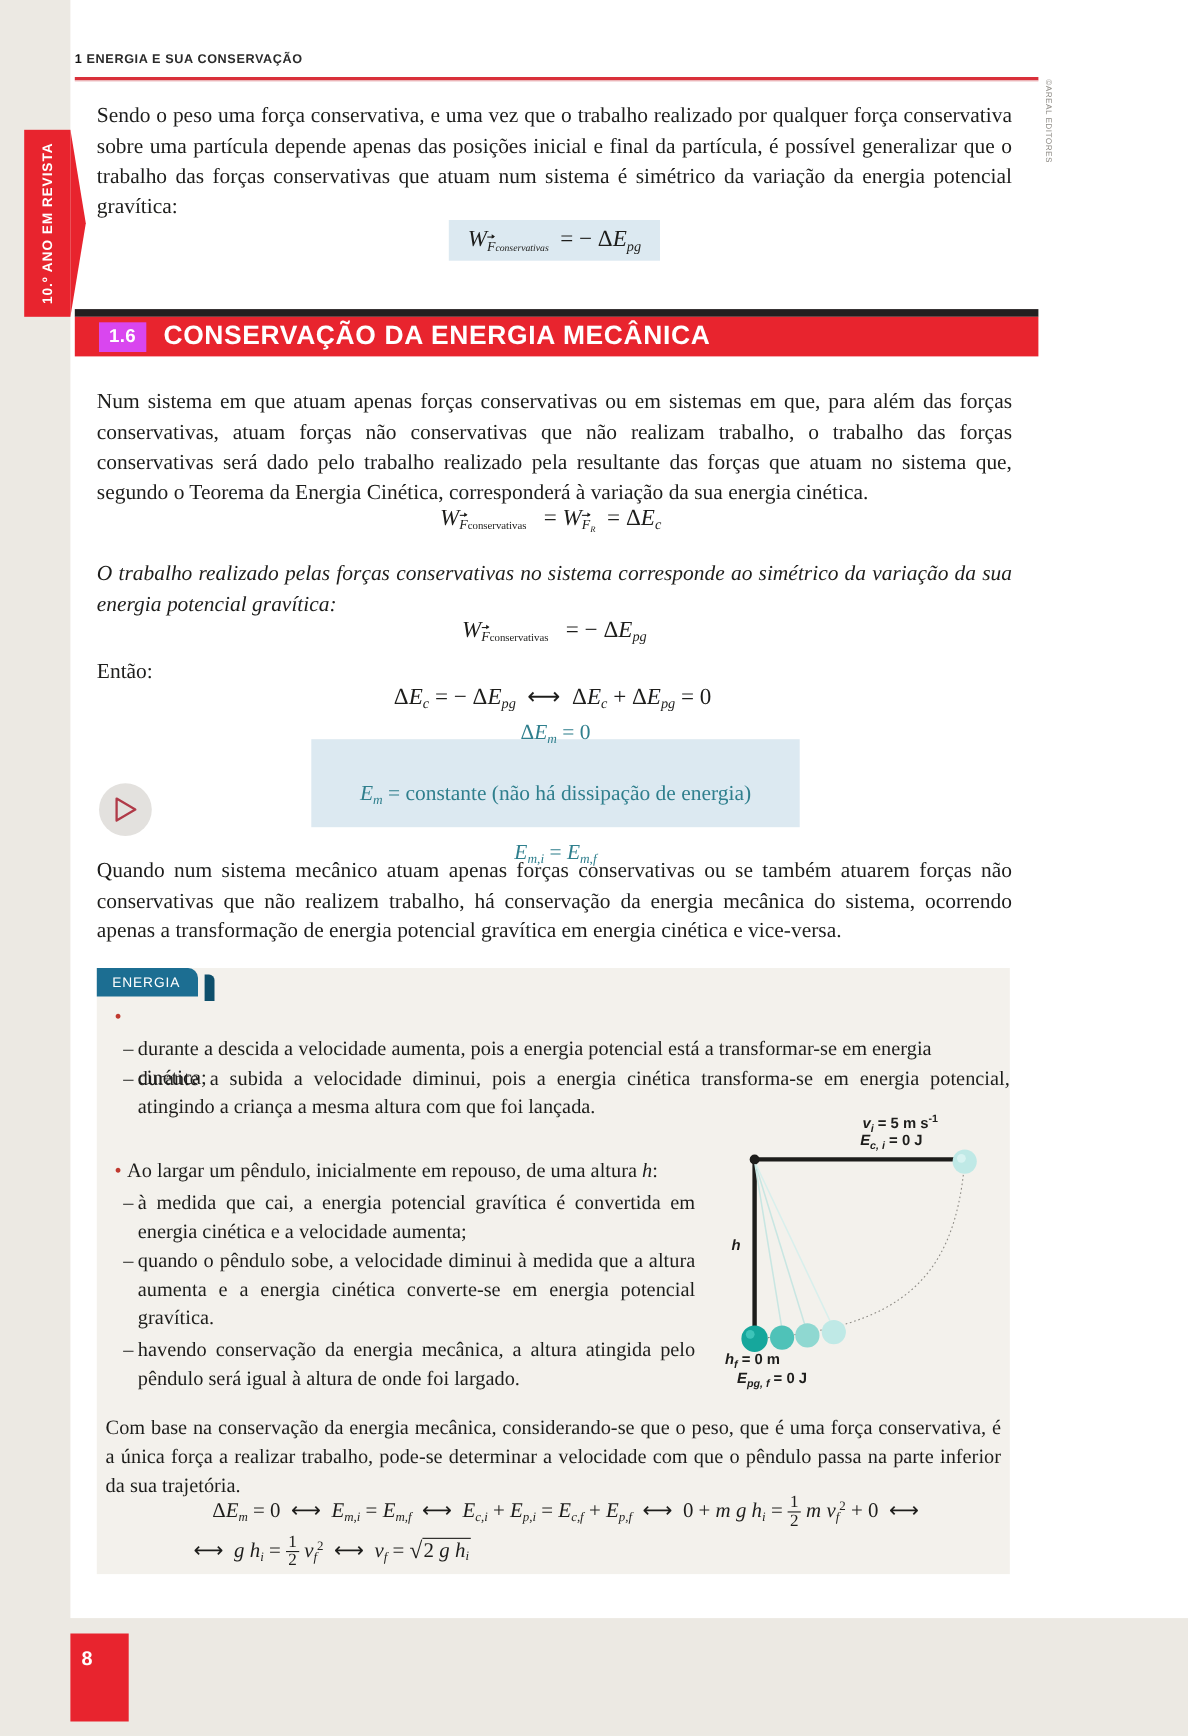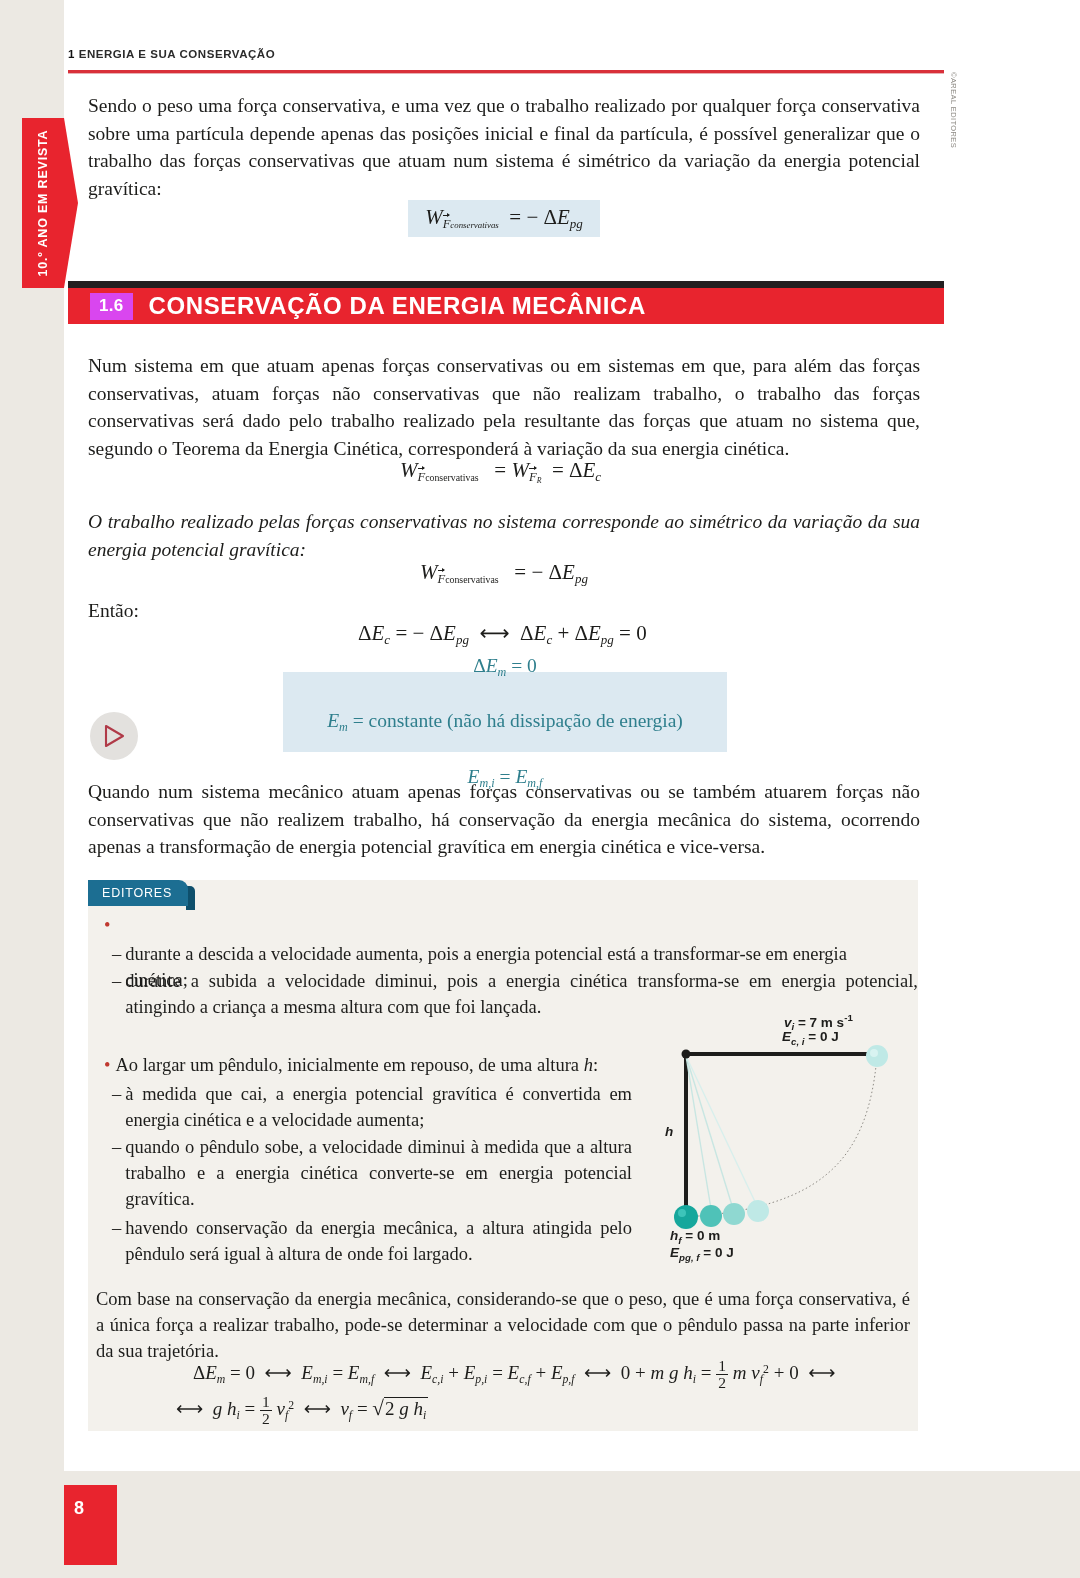--- a/index.html
+++ b/index.html
@@ -295,21 +295,21 @@
     <svg width="24" height="26" viewBox="0 0 24 26">
       <polygon points="4,3 21,13 4,23" fill="none" stroke="#b03a48" stroke-width="2.1" stroke-linejoin="round"></polygon>
     </svg>
   </div>
 
   <div class="bodytext" style="left:88px; top:778px; width:832px;">Quando num sistema mecânico atuam apenas forças conservativas ou se também atuarem forças não conservativas que não realizem trabalho, há conservação da energia mecânica do sistema, ocorrendo apenas a transformação de energia potencial gravítica em energia cinética e vice-versa.</div>
 
   <div class="expanel"></div>
   <div class="extab-shadow"></div>
   <div class="extab">
-    <span>EDITORES</span>
+    <span>ENERGIA</span>
   </div>
 
   <div class="exlist" style="left:104px; top:912px; width:798px;">
     <div style="display:flex;">
       <span class="bull">•</span>
     </div>
   </div>
   <div class="exlist" style="left:112px; top:941px; width:798px;">
     <div style="display:flex;">
       <span class="dash">–</span>
@@ -333,21 +333,21 @@
   </div>
   <div class="exlist" style="left:112px; top:1081px; width:520px; text-align:justify;">
     <div style="display:flex;">
       <span class="dash">–</span>
       <span>à medida que cai, a energia potencial gravítica é convertida em energia cinética e a velocidade aumenta;</span>
     </div>
   </div>
   <div class="exlist" style="left:112px; top:1134px; width:520px; text-align:justify;">
     <div style="display:flex;">
       <span class="dash">–</span>
-      <span>quando o pêndulo sobe, a velocidade diminui à medida que a altura trabalho e a energia cinética converte-se em energia potencial gravítica.</span>
+      <span>quando o pêndulo sobe, a velocidade diminui à medida que a altura aumenta e a energia cinética converte-se em energia potencial gravítica.</span>
     </div>
   </div>
   <div class="exlist" style="left:112px; top:1215px; width:520px; text-align:justify;">
     <div style="display:flex;">
       <span class="dash">–</span>
       <span>havendo conservação da energia mecânica, a altura atingida pelo pêndulo será igual à altura de onde foi largado.</span>
     </div>
   </div>
 
   <div class="pend">
@@ -372,26 +372,26 @@
       <circle cx="84" cy="202" r="11" fill="#8fd8d1"></circle>
       <circle cx="61" cy="204" r="11" fill="#4fc2b8"></circle>
       <circle cx="36" cy="205" r="12" fill="#16a79c"></circle>
       <circle cx="32" cy="201" r="4" fill="#4fd0c6" opacity="0.7"></circle>
     </svg>
     
     <div class="lbl" style="left:15px; top:112px;">
       <i>h</i>
     </div>
     <div class="lbl" style="left:134px; top:0px;">
-      <i>v</i><sub>i</sub><span> = 7 m s</span><sup>-1</sup>
+      <i>v</i><sub>i</sub><span> = 5 m s</span><sup>-1</sup>
     </div>
     <div class="lbl" style="left:132px; top:17px;">
       <i>E</i><sub>c, i</sub><span> = 0 J</span>
     </div>
-    <div class="lbl" style="left:20px; top:216px;">
+    <div class="lbl" style="left:9px; top:216px;">
       <i>h</i><sub>f</sub><span> = 0 m</span>
     </div>
     <div class="lbl" style="left:20px; top:233px;">
       <i>E</i><sub>pg, f</sub><span> = 0 J</span>
     </div>
   </div>
 
   <div class="bodytext" style="left:96px; top:1286px; width:814px; font-size:18.5px; line-height:26px;">Com base na conservação da energia mecânica, considerando-se que o peso, que é uma força conservativa, é a única força a realizar trabalho, pode-se determinar a velocidade com que o pêndulo passa na parte inferior da sua trajetória.</div>
 
   <div class="fml" style="left:176px; top:1358px; font-size:19px;margin-left:17px;">

